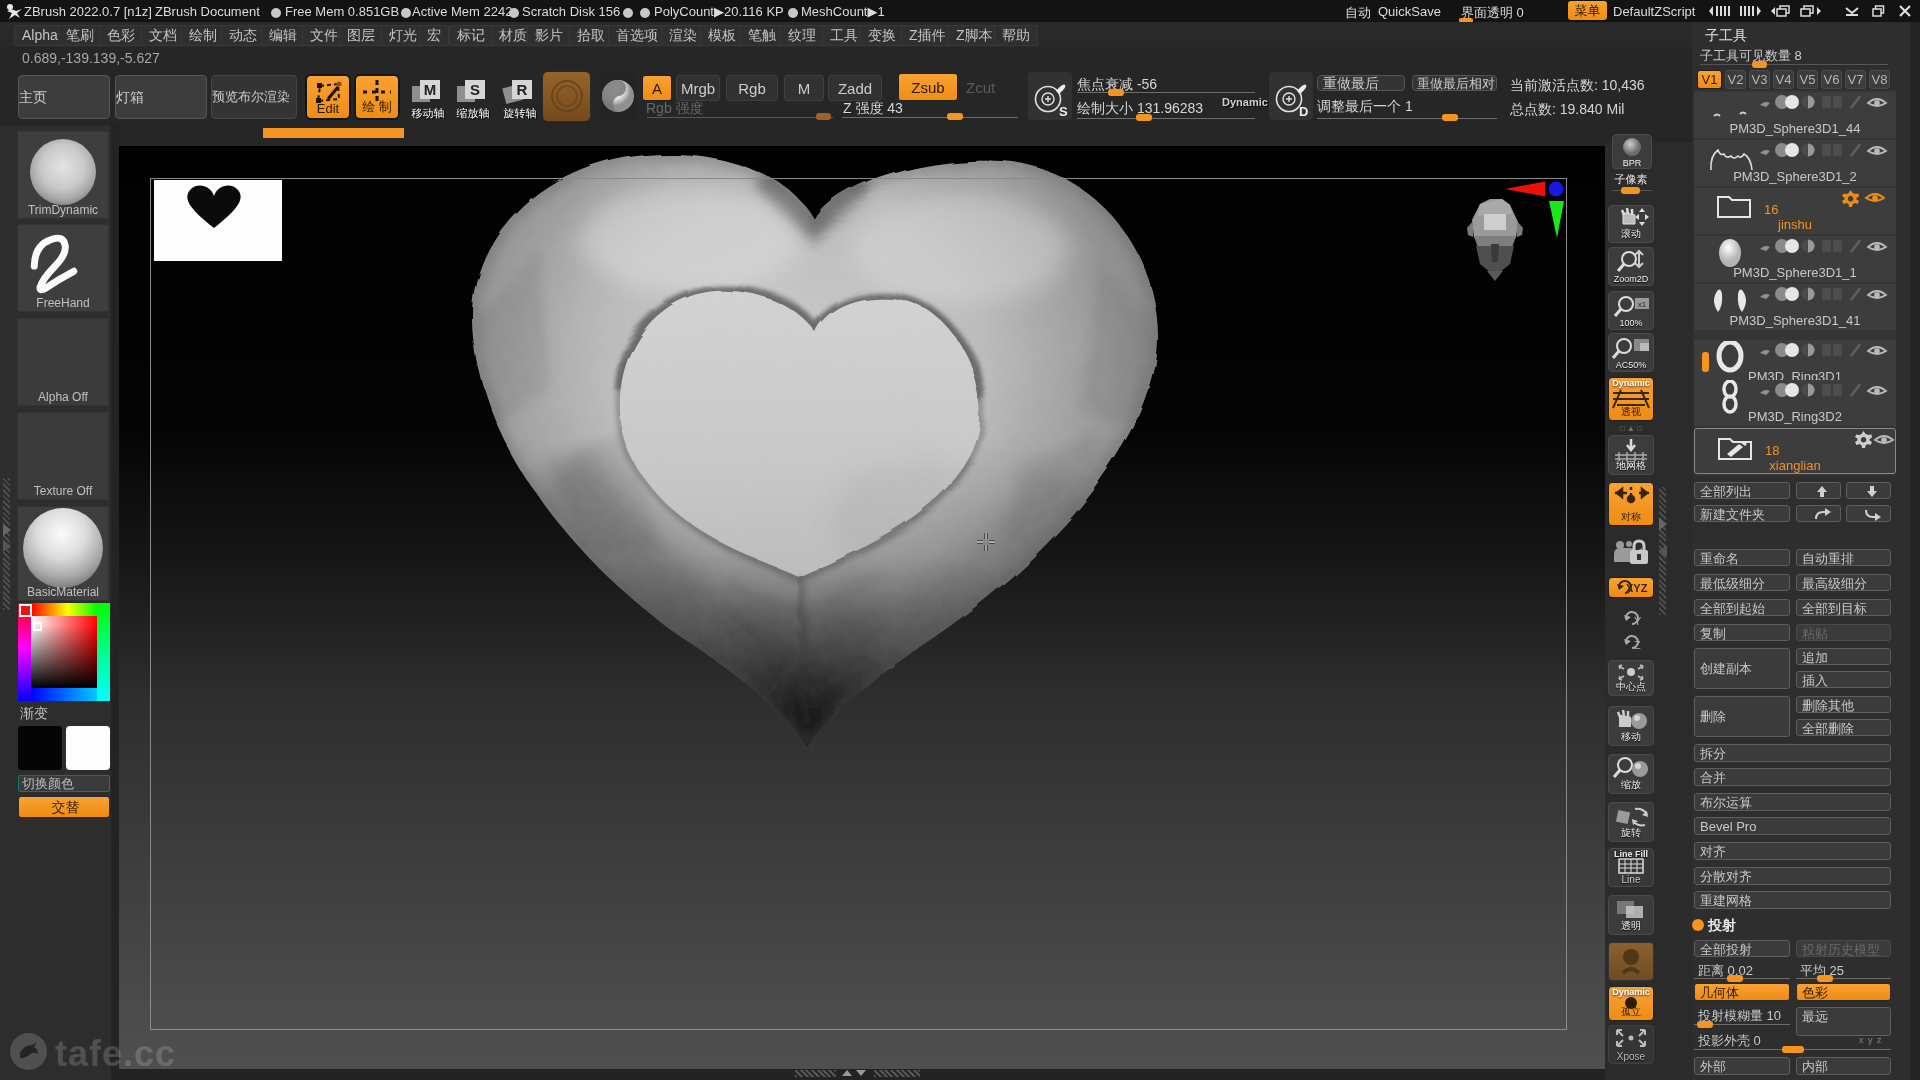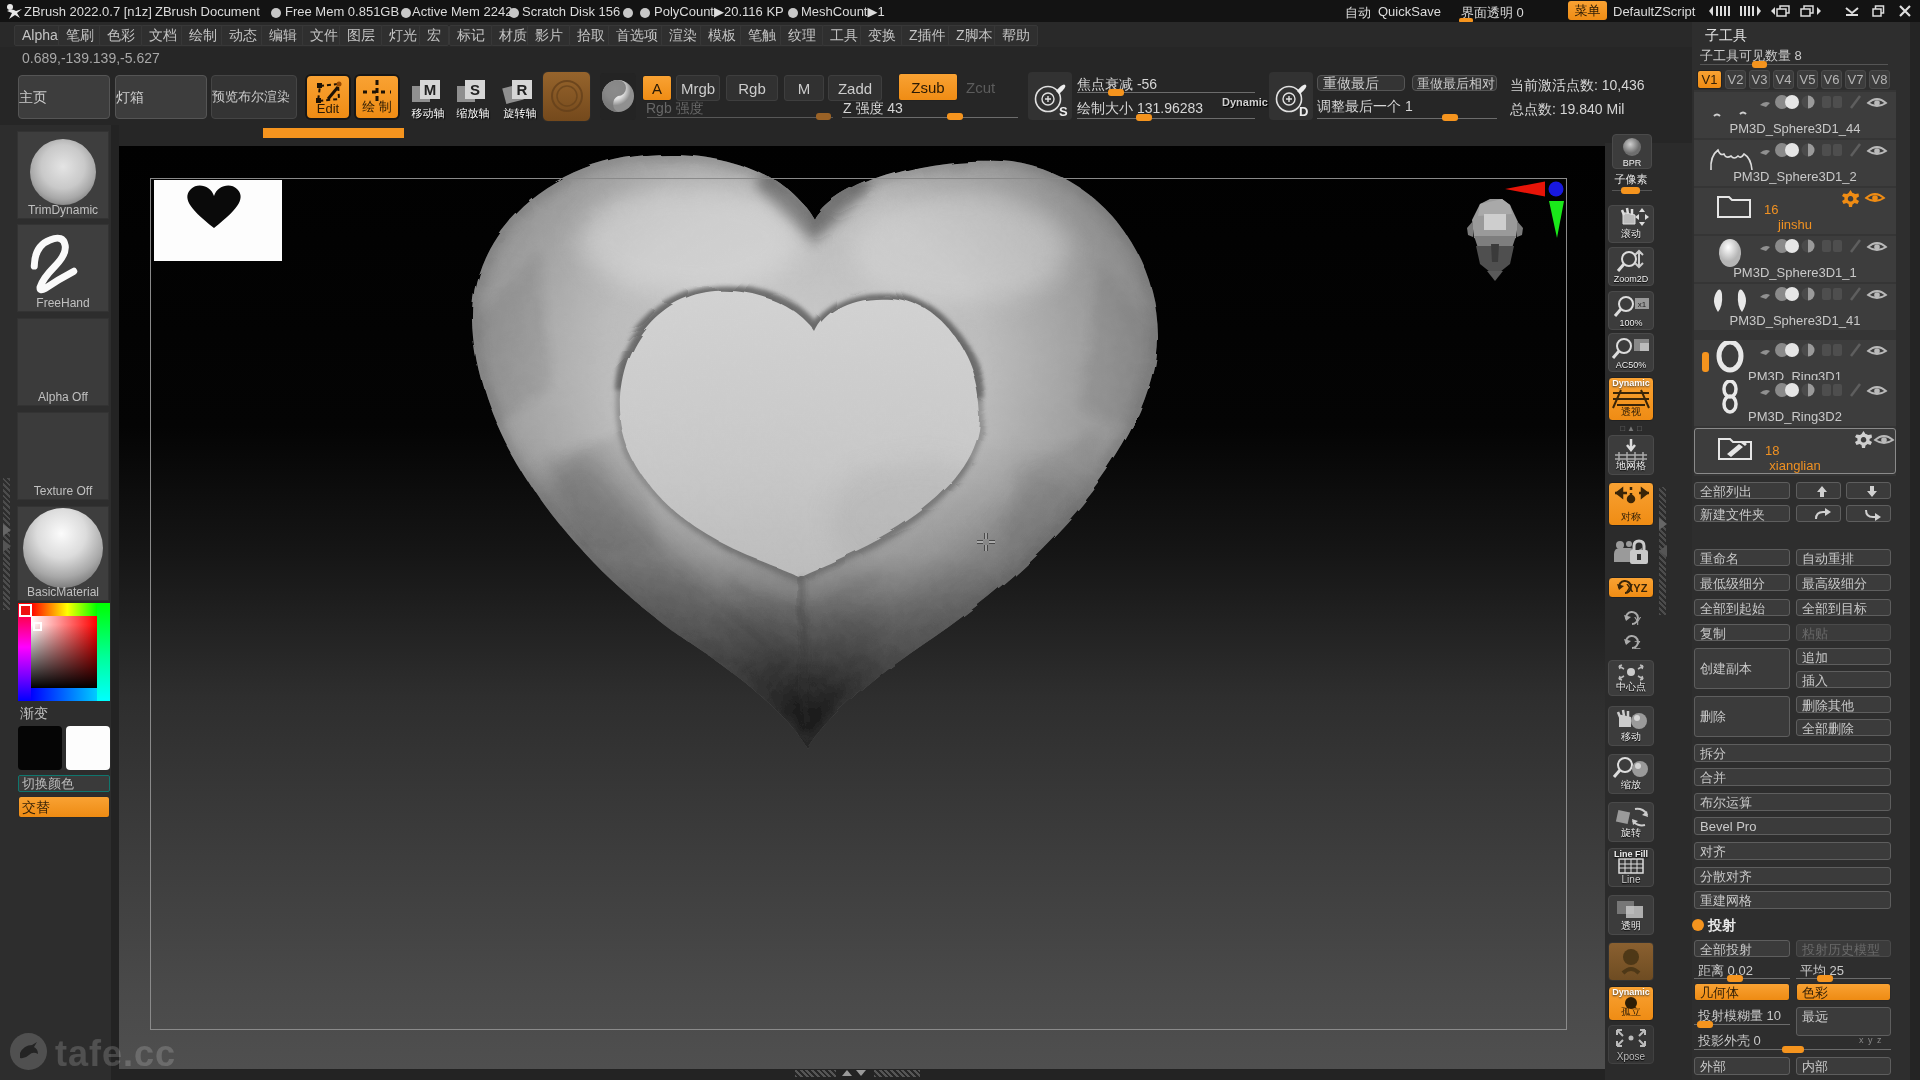--- a/index.html
+++ b/index.html
@@ -441,21 +441,21 @@
     <div class="abs" style="left:79px;top:0;width:13px;height:98px;background:linear-gradient(#00ff00,#00ff99 55%,#00ffff);"></div>
     <div class="abs" style="left:13px;top:85px;width:66px;height:13px;background:linear-gradient(90deg,#0000ff,#00ccff);"></div>
     <div class="abs" style="left:13px;top:13px;width:66px;height:72px;background:linear-gradient(rgba(0,0,0,0) 12%,#000), linear-gradient(90deg,#fff,#f00);"></div>
     <div class="abs" style="left:1px;top:1px;width:13px;height:13px;background:#ee1111;border:2px solid #fff;box-sizing:border-box;"></div>
     <div class="abs" style="left:15px;top:19px;width:9px;height:9px;border:2px solid #fff;box-sizing:border-box;"></div>
   </div>
   <div class="abs" style="left:20px;top:705px;color:#c0c0c0;font-size:14px;">渐变</div>
   <div class="abs" style="left:18px;top:726px;width:44px;height:44px;background:#050505;border-radius:4px;"></div>
   <div class="abs" style="left:66px;top:726px;width:44px;height:44px;background:#fdfdfd;border-radius:4px;"></div>
   <div class="abs" style="left:18px;top:775px;width:92px;height:17px;background:#3a3a3a;border:1px solid #0f766e;border-radius:2px;box-sizing:border-box;color:#bdbdbd;font-size:13px;line-height:15px;padding-left:3px;">切换颜色</div>
-  <div class="abs" style="left:18px;top:796px;width:92px;height:22px;background:linear-gradient(#f9a233,#ee8b13);border:1px solid #2a2a2a;border-radius:3px;box-sizing:border-box;color:#3a2408;font-size:14px;line-height:20px;padding-left:3px;">交替</div>
+  <div class="abs" style="left:18px;top:796px;width:92px;height:22px;background:linear-gradient(#f9a233,#ee8b13);border:1px solid #2a2a2a;border-radius:3px;box-sizing:border-box;color:#3a2408;font-size:14px;line-height:20px;padding-left:3px;text-align:center;">交替</div>
 
   <div class="abs" style="left:3px;top:478px;width:7px;height:132px;background:repeating-linear-gradient(45deg,#4c4c4c 0 2px,#2d2d2d 2px 4px);"></div>
   <div class="abs" style="left:3px;top:524px;width:0;height:0;border-top:6px solid transparent;border-bottom:6px solid transparent;border-left:8px solid #666;"></div>
   <div class="abs" style="left:3px;top:540px;width:0;height:0;border-top:6px solid transparent;border-bottom:6px solid transparent;border-left:8px solid #555;"></div>
 
   <div class="abs" style="left:10px;top:1033px;width:37px;height:37px;border-radius:50%;background:rgba(255,255,255,0.17);z-index:30;">
     <svg width="37" height="37">
         <path d="M10 20 Q14 12 22 12 L27 9 L24 14 Q28 16 28 21 Q23 18 19 22 Q15 26 10 25 Z" fill="rgba(0,0,0,0.55)"></path>
       </svg>
   </div>

